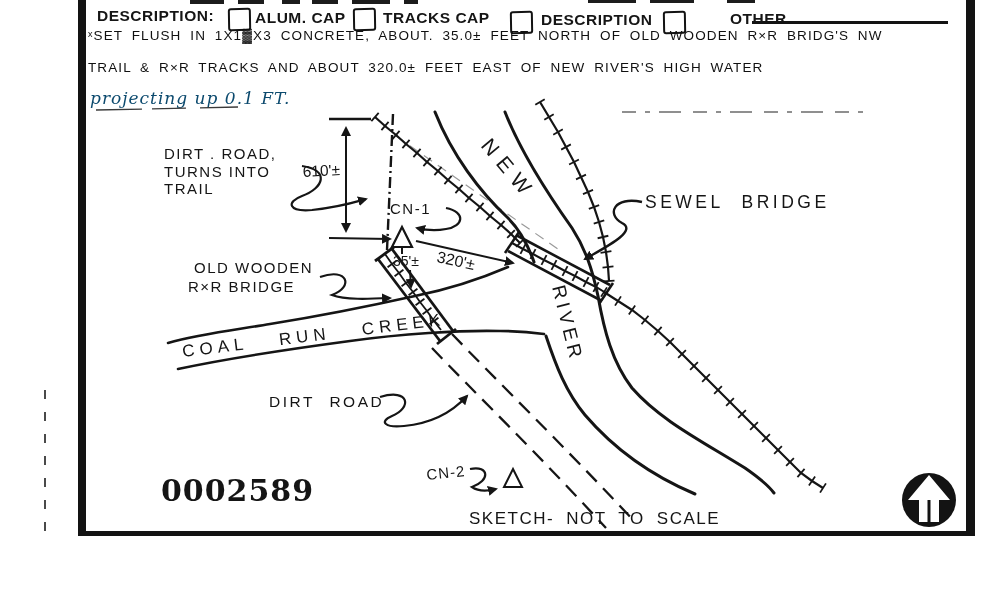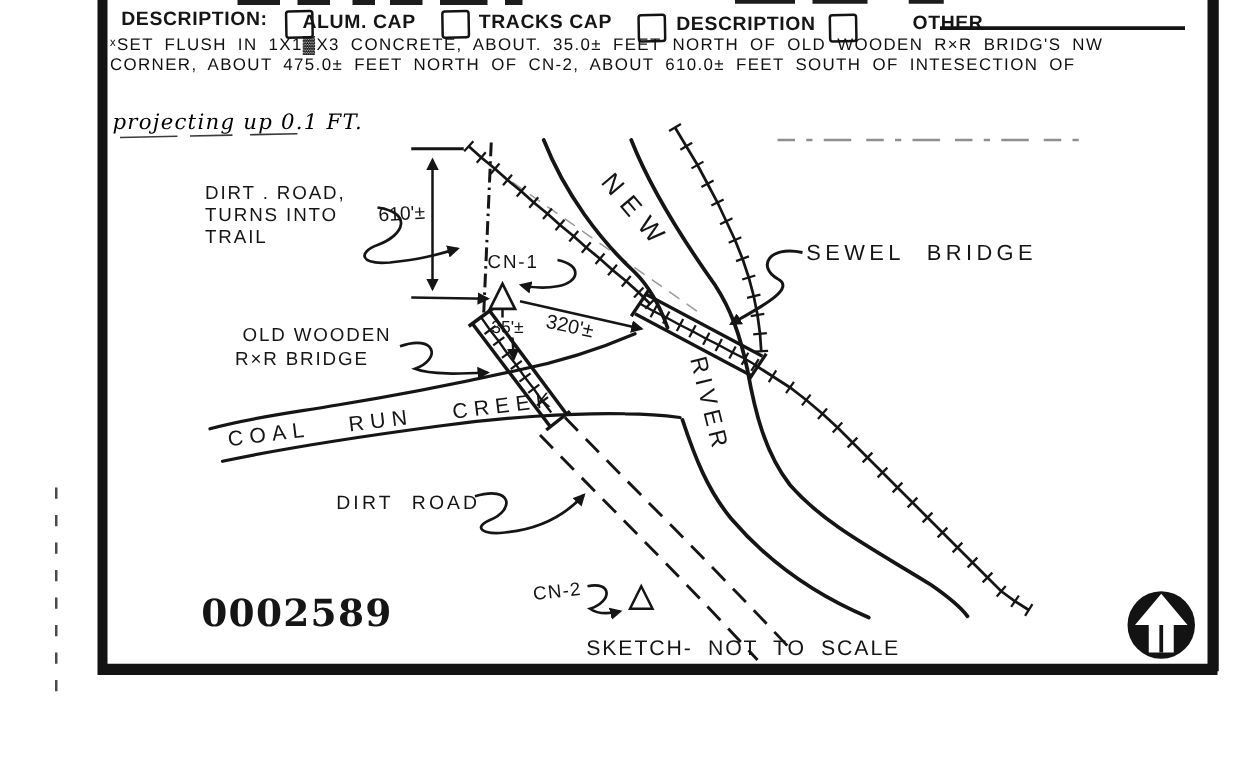--- a/index.html
+++ b/index.html
@@ -1,30 +1,30 @@
 <!DOCTYPE html>
 <html><head>
 <meta charset="utf-8">
 <style>
   html,body{margin:0;padding:0;background:#fff;}
-  #page{position:relative;width:999px;height:606px;background:#fff;overflow:hidden;
+  #page{position:relative;width:999px;height:536px;background:#fff;overflow:hidden;
         font-family:"Liberation Sans",sans-serif;color:#151515;}
   
   .bar{position:absolute;background:#131313;}
   #bar-left{left:78px;top:0;width:8px;height:540px;}
   #bar-right{left:966px;top:0;width:9px;height:537px;}
   #bar-bottom{left:80px;top:531px;width:894px;height:9px;}
   .topdash{position:absolute;top:0;height:4px;background:#1c1c1c;}
   
   .hlabel{position:absolute;font-weight:bold;font-size:15.5px;letter-spacing:.5px;white-space:nowrap;}
   .chk{position:absolute;width:19px;height:19px;border:2.5px solid #131313;border-radius:3px;transform:rotate(-1deg);background:#fff;}
   #other-line{position:absolute;left:752px;top:0;width:196px;height:21px;border-bottom:3px solid #131313;}
   
   .desc{position:absolute;left:88px;width:880px;font-size:13.5px;letter-spacing:1.1px;word-spacing:4px;white-space:nowrap;color:#101010;}
-  #proj-note{position:absolute;left:90px;top:88px;font-family:"DejaVu Serif",serif;font-style:italic;font-size:17px;letter-spacing:1px;color:#000000;}
+  #proj-note{position:absolute;left:90px;top:88px;font-family:"DejaVu Serif",serif;font-style:italic;font-size:17px;letter-spacing:1px;color:#0c4a6e;}
   svg text{fill:#151515;font-family:"Liberation Sans",sans-serif;}
   .stamp{font-family:"DejaVu Serif",serif;font-weight:bold;}
 </style>
 </head>
 <body>
 
 <div id="page">
 
   <div id="bar-left" class="bar"></div>
   <div id="bar-right" class="bar"></div>
@@ -35,31 +35,31 @@
   <div class="topdash" style="left:282px;width:18px"></div>
   <div class="topdash" style="left:312px;width:26px"></div>
   <div class="topdash" style="left:352px;width:38px"></div>
   <div class="topdash" style="left:404px;width:14px"></div>
   <div class="topdash" style="left:588px;width:48px;height:3px"></div>
   <div class="topdash" style="left:650px;width:44px;height:3px"></div>
   <div class="topdash" style="left:727px;width:28px;height:3px"></div>
 
   <span class="hlabel" style="left:97px;top:7px">DESCRIPTION:</span>
   <span class="chk" style="left:228px;top:8px"></span>
-  <span class="hlabel" style="left:242px;top:9px">ALUM. CAP</span>
+  <span class="hlabel" style="left:255px;top:9px">ALUM. CAP</span>
   <span class="chk" style="left:353px;top:8px"></span>
   <span class="hlabel" style="left:383px;top:9px">TRACKS CAP</span>
   <span class="chk" style="left:510px;top:11px"></span>
   <span class="hlabel" style="left:541px;top:11px">DESCRIPTION</span>
   <span class="chk" style="left:663px;top:11px"></span>
   <span class="hlabel" style="left:730px;top:10px">OTHER</span>
   <div id="other-line"></div>
 
   <div class="desc" style="top:28px">ˣSET FLUSH IN 1X1▓X3 CONCRETE, ABOUT. 35.0± FEET NORTH OF OLD WOODEN R×R BRIDG'S NW</div>
-  <div class="desc" style="top:44px">CORNER, ABOUT 475.0± FEET NORTH OF CN-2, ABOUT 610.0± FEET SOUTH OF INTESECTION OF</div>
+  <div class="desc" style="top:60px">TRAIL &amp; R×R TRACKS AND ABOUT 320.0± FEET EAST OF NEW RIVER'S HIGH WATER</div>
   <div id="proj-note">projecting up 0.1 FT.</div>
 
   <svg width="999" height="606" viewBox="0 0 999 606" style="position:absolute;left:0;top:0">
     <defs>
       <marker id="tick" markerUnits="userSpaceOnUse" markerWidth="12" markerHeight="12" refX="6" refY="6" orient="auto">
         <path d="M6,0.5 L6,11.5" stroke="#151515" stroke-width="1.8"></path>
       </marker>
       <marker id="arrow" markerUnits="userSpaceOnUse" markerWidth="12" markerHeight="10" refX="8" refY="5" orient="auto-start-reverse">
         <path d="M0,0 L10,5 L0,10 Z" fill="#151515"></path>
       </marker>

